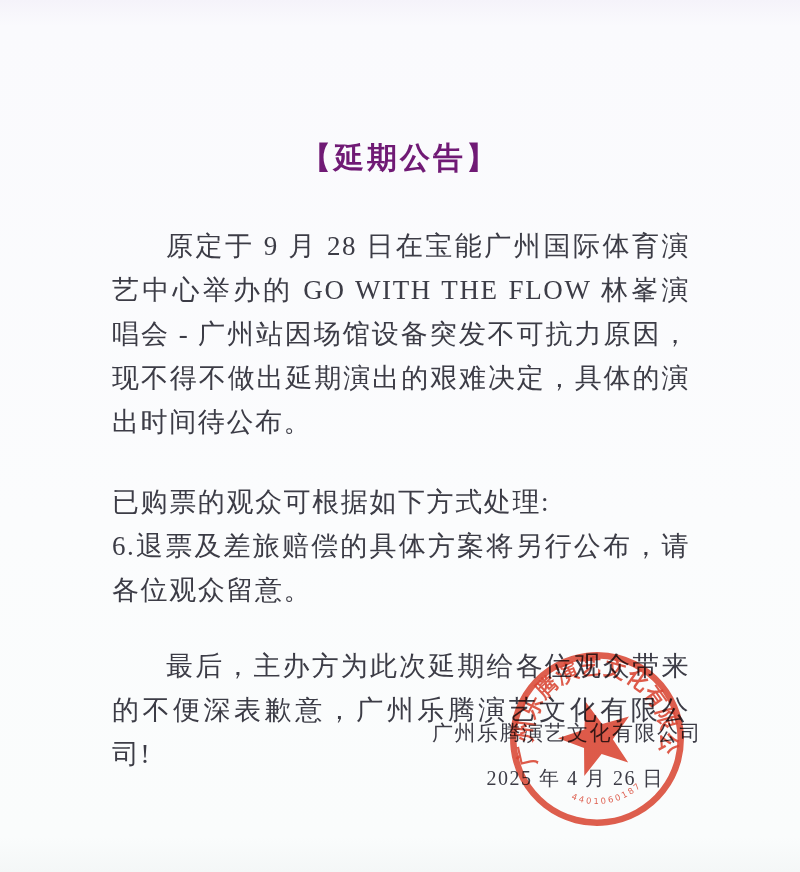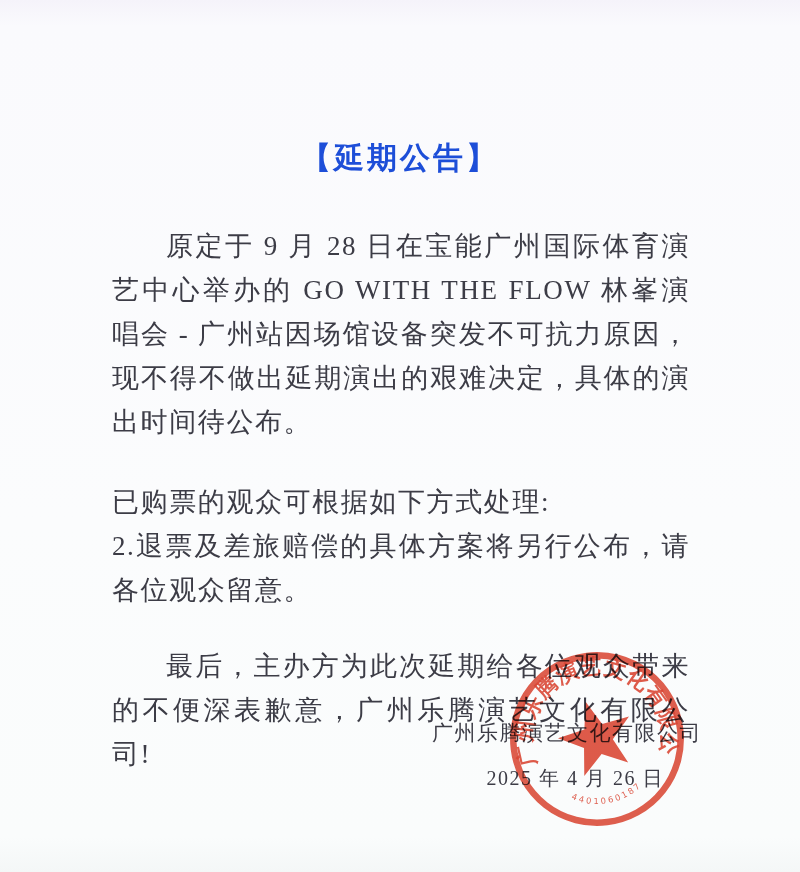--- a/index.html
+++ b/index.html
@@ -18,21 +18,21 @@
   }
   .doc-title {
     position: absolute;
     top: 138px;
     left: 0;
     width: 800px;
     text-align: center;
     font-size: 30px;
     font-weight: bold;
     letter-spacing: 3px;
-    color: #1d4ed8;
+    color: #701a75;
   }
   .body-text {
     position: absolute;
     left: 112px;
     width: 578px;
     top: 224px;
     font-size: 27px;
     line-height: 44px;
     letter-spacing: 1.6px;
     text-align: justify;
@@ -73,21 +73,21 @@
 </head>
 <body>
 
 <div class="sheet">
 
   <div class="doc-title">【延期公告】</div>
 
   <div class="body-text">
     <p class="intro">原定于 9 月 28 日在宝能广州国际体育演艺中心举办的 GO WITH THE FLOW 林峯演唱会 - 广州站因场馆设备突发不可抗力原因，现不得不做出延期演出的艰难决定，具体的演出时间待公布。</p>
     <p class="handling">已购票的观众可根据如下方式处理:</p>
-    <p class="option">2.退票及差旅赔偿的具体方案将另行公布，请各位观众留意。</p>
+    <p class="option">6.退票及差旅赔偿的具体方案将另行公布，请各位观众留意。</p>
     <p class="closing">最后，主办方为此次延期给各位观众带来的不便深表歉意，广州乐腾演艺文化有限公司!</p>
   </div>
 
   <div class="signature-block">
     <div class="signature-company">广州乐腾演艺文化有限公司</div>
     <div class="signature-date">2025 年 4 月 26 日</div>
   </div>
 
   <div class="seal">
     <svg viewBox="0 0 200 200" xmlns="http://www.w3.org/2000/svg">

